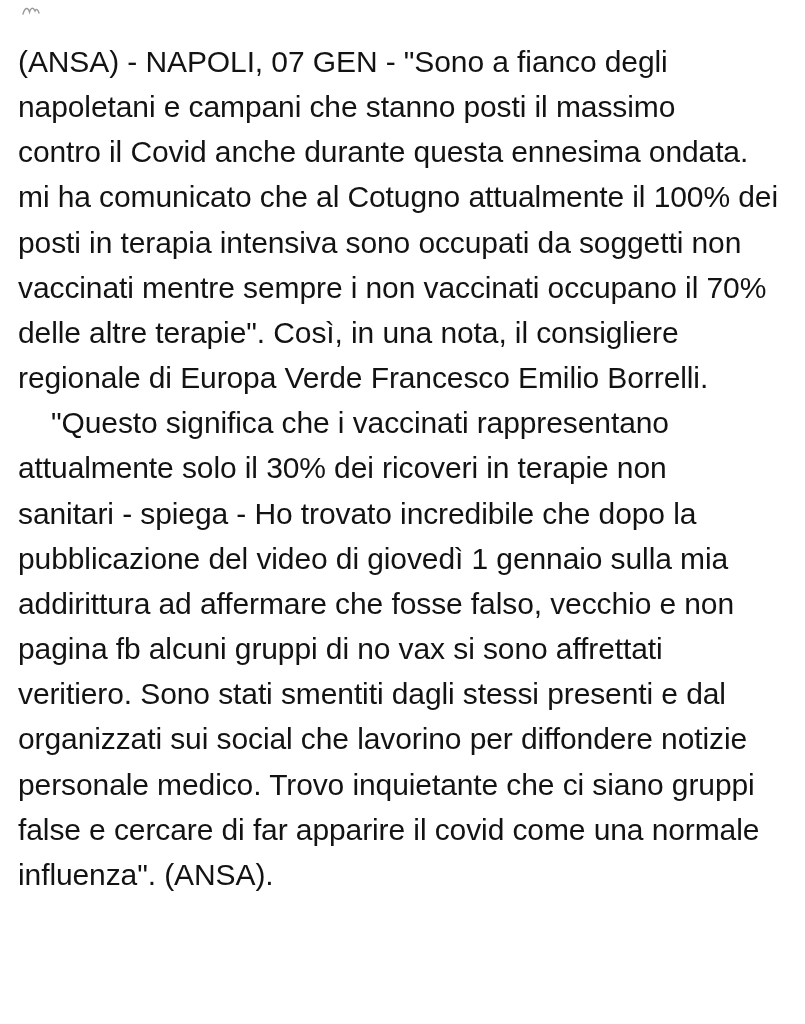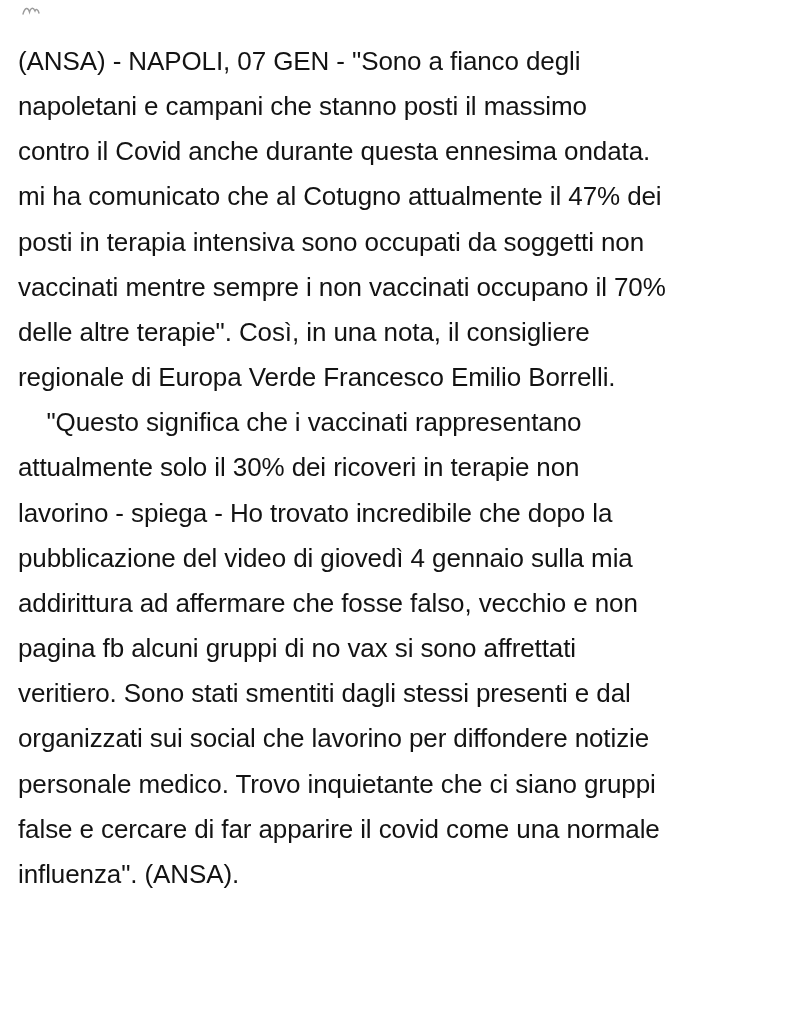--- a/index.html
+++ b/index.html
@@ -23,50 +23,50 @@
     height: 14px;
     opacity: 0.55;
   }
   .article-text {
     position: absolute;
     left: 18px;
     top: 39px;
     width: 780px;
   }
   .article-line {
-    font-size: 26px;
+    font-size: 30px;
     line-height: 45.15px;
     font-weight: 400;
     letter-spacing: -0.1px;
     white-space: pre;       
     color: #131313;
   }
 </style>
 </head>
 <body>
 
 <span class="scribble-mark">
   <svg width="20" height="14" viewBox="0 0 20 14" xmlns="http://www.w3.org/2000/svg">
     <path d="M2 10 C4 3, 7 3, 8.5 8 C9.5 4, 12 2.5, 14 7 C15 4.5, 17 5, 18 9" fill="none" stroke="#4a4a4a" stroke-width="1.4" stroke-linecap="round"></path>
   </svg>
 </span>
 
 <div class="article-text">
   <div class="article-line">(ANSA) - NAPOLI, 07 GEN - "Sono a fianco degli</div>
   <div class="article-line">napoletani e campani che stanno posti il massimo</div>
   <div class="article-line">contro il Covid anche durante questa ennesima ondata.</div>
-  <div class="article-line">mi ha comunicato che al Cotugno attualmente il 47% dei</div>
+  <div class="article-line">mi ha comunicato che al Cotugno attualmente il 100% dei</div>
   <div class="article-line">posti in terapia intensiva sono occupati da soggetti non</div>
   <div class="article-line">vaccinati mentre sempre i non vaccinati occupano il 70%</div>
   <div class="article-line">delle altre terapie". Così, in una nota, il consigliere</div>
   <div class="article-line">regionale di Europa Verde Francesco Emilio Borrelli.</div>
   <div class="article-line">    "Questo significa che i vaccinati rappresentano</div>
   <div class="article-line">attualmente solo il 30% dei ricoveri in terapie non</div>
-  <div class="article-line">lavorino - spiega - Ho trovato incredibile che dopo la</div>
-  <div class="article-line">pubblicazione del video di giovedì 4 gennaio sulla mia</div>
+  <div class="article-line">sanitari - spiega - Ho trovato incredibile che dopo la</div>
+  <div class="article-line">pubblicazione del video di giovedì 1 gennaio sulla mia</div>
   <div class="article-line">addirittura ad affermare che fosse falso, vecchio e non</div>
   <div class="article-line">pagina fb alcuni gruppi di no vax si sono affrettati</div>
   <div class="article-line">veritiero. Sono stati smentiti dagli stessi presenti e dal</div>
   <div class="article-line">organizzati sui social che lavorino per diffondere notizie</div>
   <div class="article-line">personale medico. Trovo inquietante che ci siano gruppi</div>
   <div class="article-line">false e cercare di far apparire il covid come una normale</div>
   <div class="article-line">influenza". (ANSA).</div>
 </div>
 
 </body></html>

